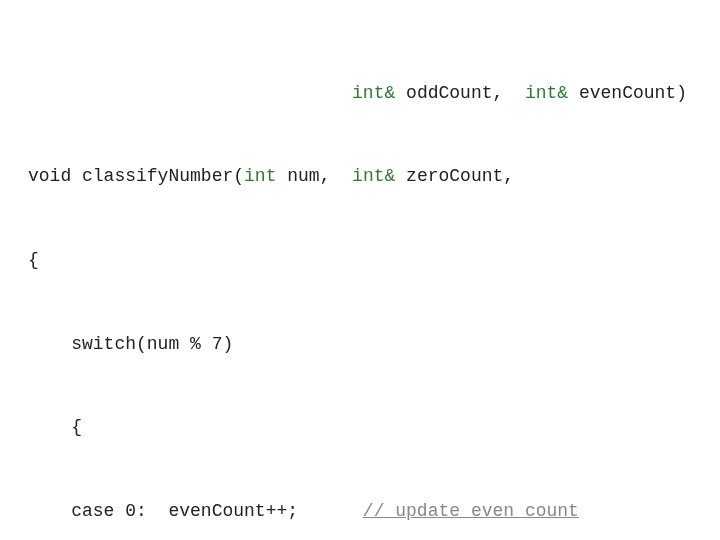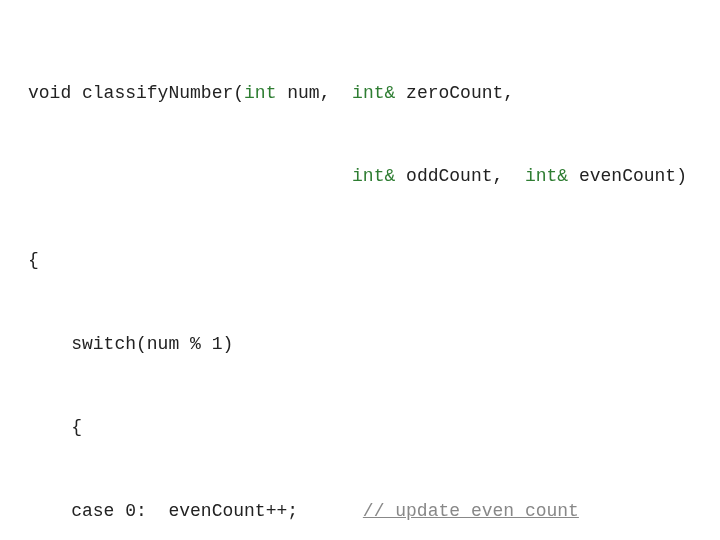--- a/index.html
+++ b/index.html
@@ -37,24 +37,24 @@
     }
 
     span {
       display: inline;
     }
   </style>
 </head>
 <body>
 
 <div class="code-block">
+  <div><span class="color-default">                              <span class="color-green">int&amp;</span> oddCount,  <span class="color-green">int&amp;</span> evenCount)</span></div>
   <div><span class="color-default">void classifyNumber(<span class="color-green">int</span> num,  <span class="color-green">int&amp;</span> zeroCount,</span></div>
-  <div><span class="color-default">                              <span class="color-green">int&amp;</span> oddCount,  <span class="color-green">int&amp;</span> evenCount)</span></div>
   <div><span class="color-default">{</span></div>
-  <div><span class="color-default">    switch(num % 1)</span></div>
+  <div><span class="color-default">    switch(num % 7)</span></div>
   <div><span class="color-default">    {</span></div>
   <div><span class="color-default">    case 0:  evenCount++;      <span class="color-comment">// update even count</span></span></div>
   
   
   
   
   
   
   
 </div>

